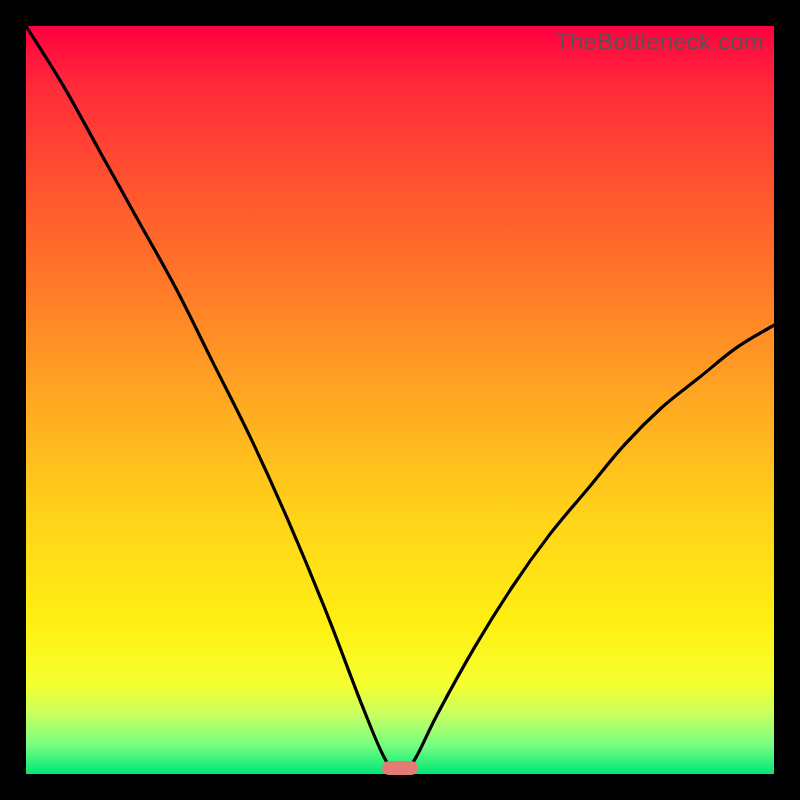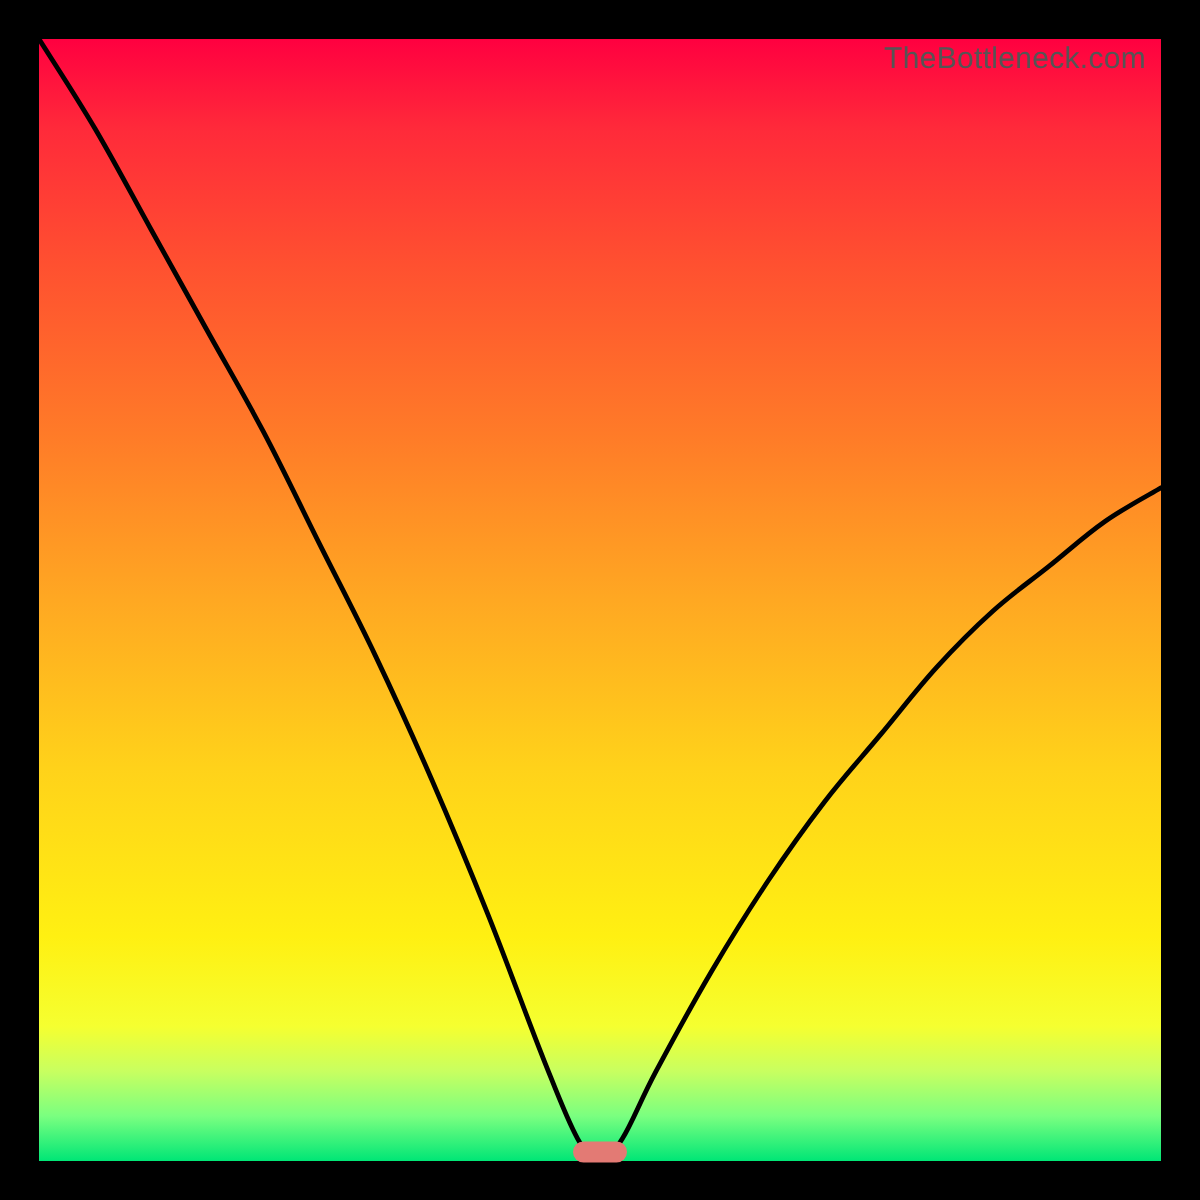--- a/index.html
+++ b/index.html
@@ -36,21 +36,21 @@
       #c8ff60 92%,
       #7aff80 96%,
       #00e676 100%
     );
   }
   .watermark {
     position: absolute;
     top: 2px;
     right: 10px;
     color: #555;
-    font-size: 20px;
+    font-size: 24px;
     font-weight: 500;
     letter-spacing: 0.2px;
     user-select: none;
   }
   svg.curve {
     position: absolute;
     left: 0;
     top: 0;
     width: 748px;
     height: 748px;

